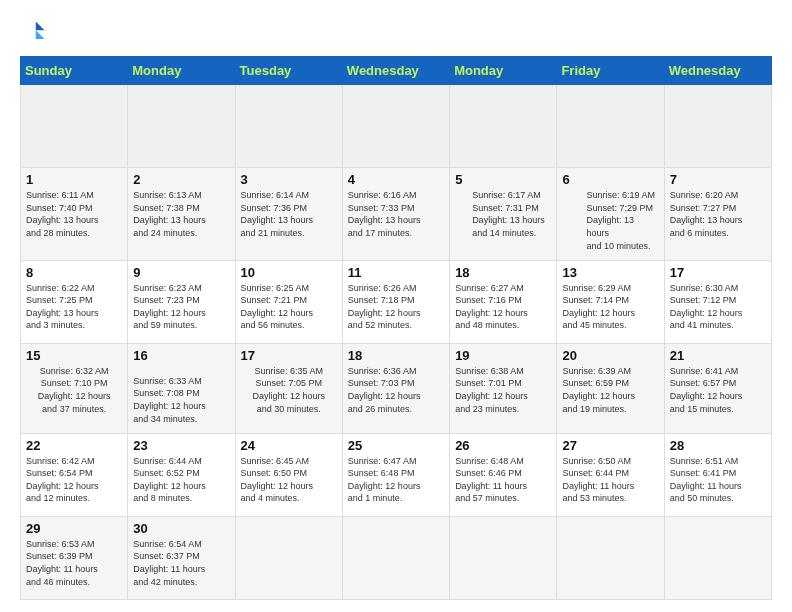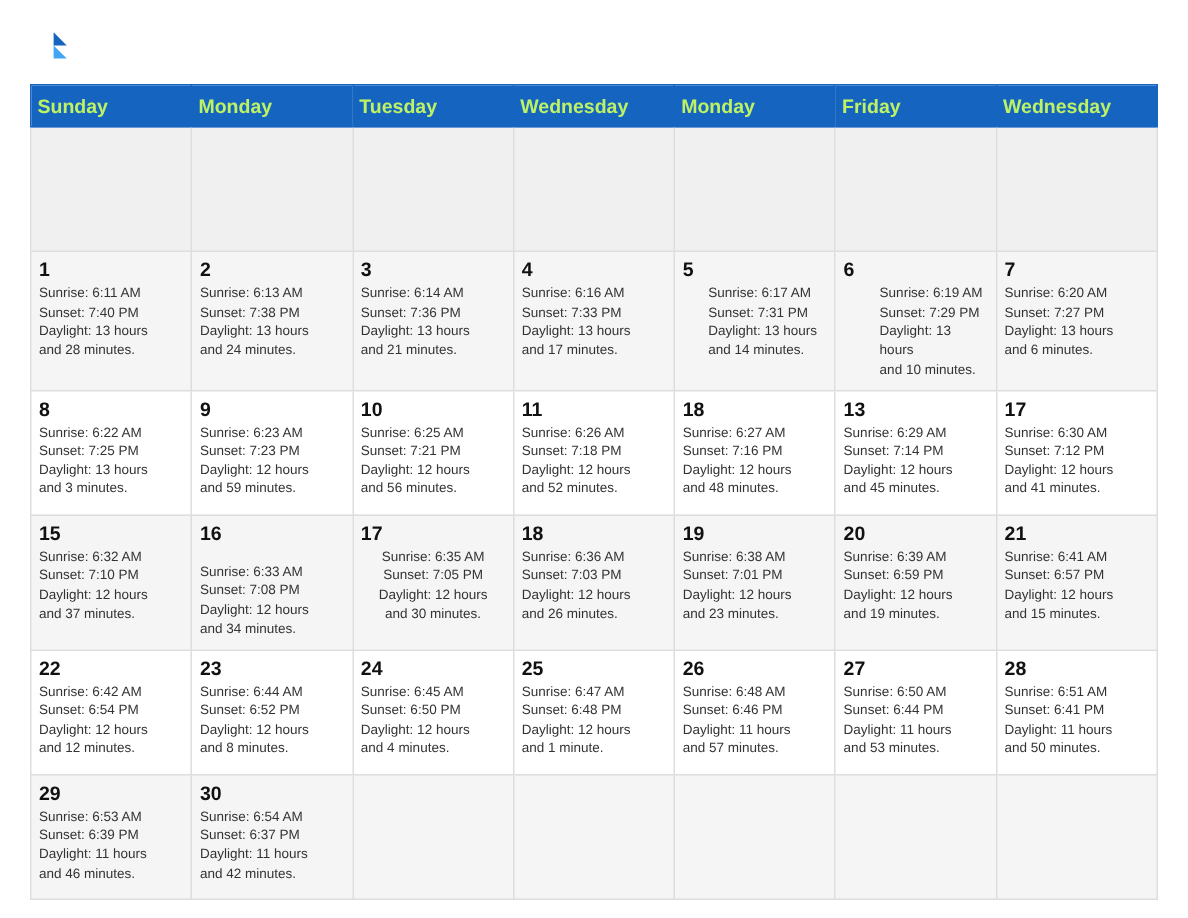--- a/index.html
+++ b/index.html
@@ -239,21 +239,21 @@
             <span class="day-num">17</span>
             <div class="cell-text" style="white-space: pre-line;">Sunrise: 6:30 AM
 Sunset: 7:12 PM
 Daylight: 12 hours
 and 41 minutes.</div>
           </td>
         </tr>
         <tr>
           <td>
             <span class="day-num">15</span>
-            <div class="cell-text" style="white-space: pre-line;">Sunrise: 6:32 AM
+            <div class="cell-text" style="white-space: pre-line; text-align: center;">Sunrise: 6:32 AM
 Sunset: 7:10 PM
 Daylight: 12 hours
 and 37 minutes.</div>
           </td>
           <td>
             <span class="day-num">16</span>
             <div class="cell-text" style="white-space: pre-line; margin-top: 12px;">Sunrise: 6:33 AM
 Sunset: 7:08 PM
 Daylight: 12 hours
 and 34 minutes.</div>

